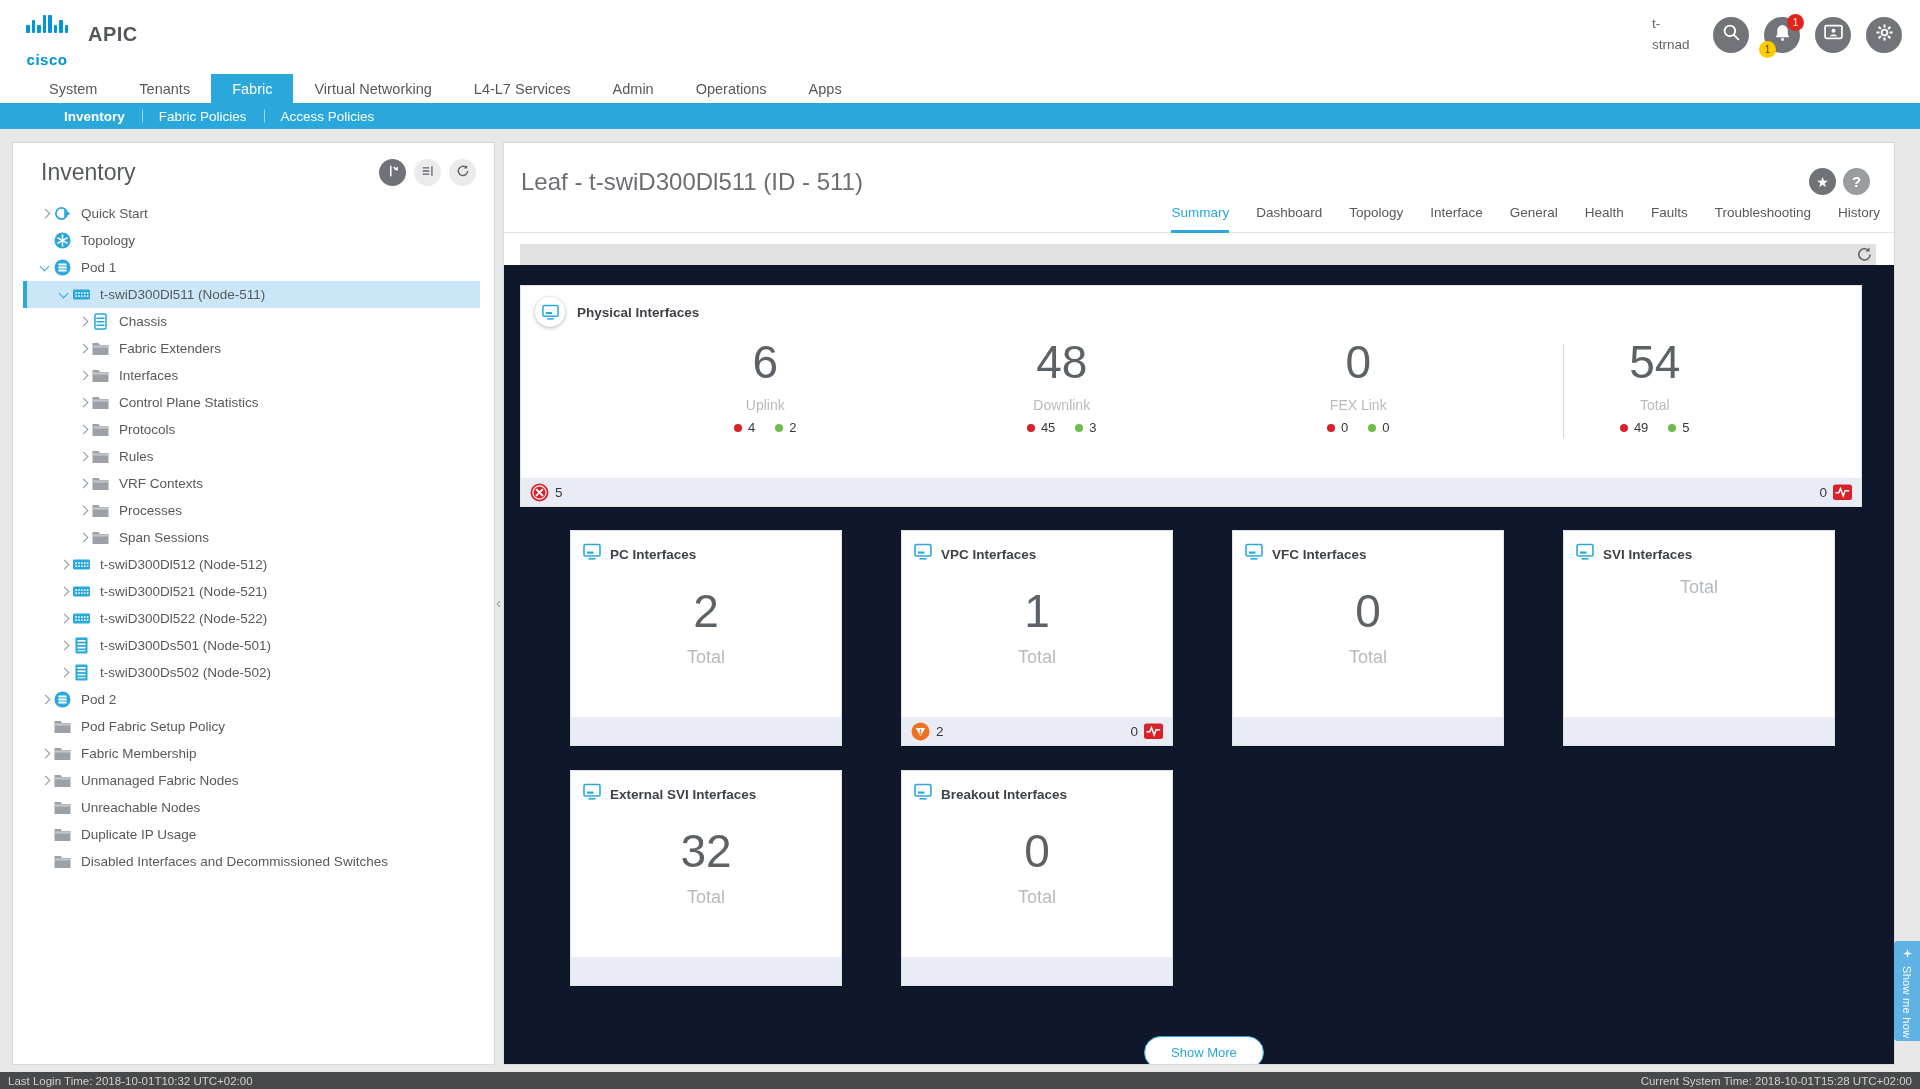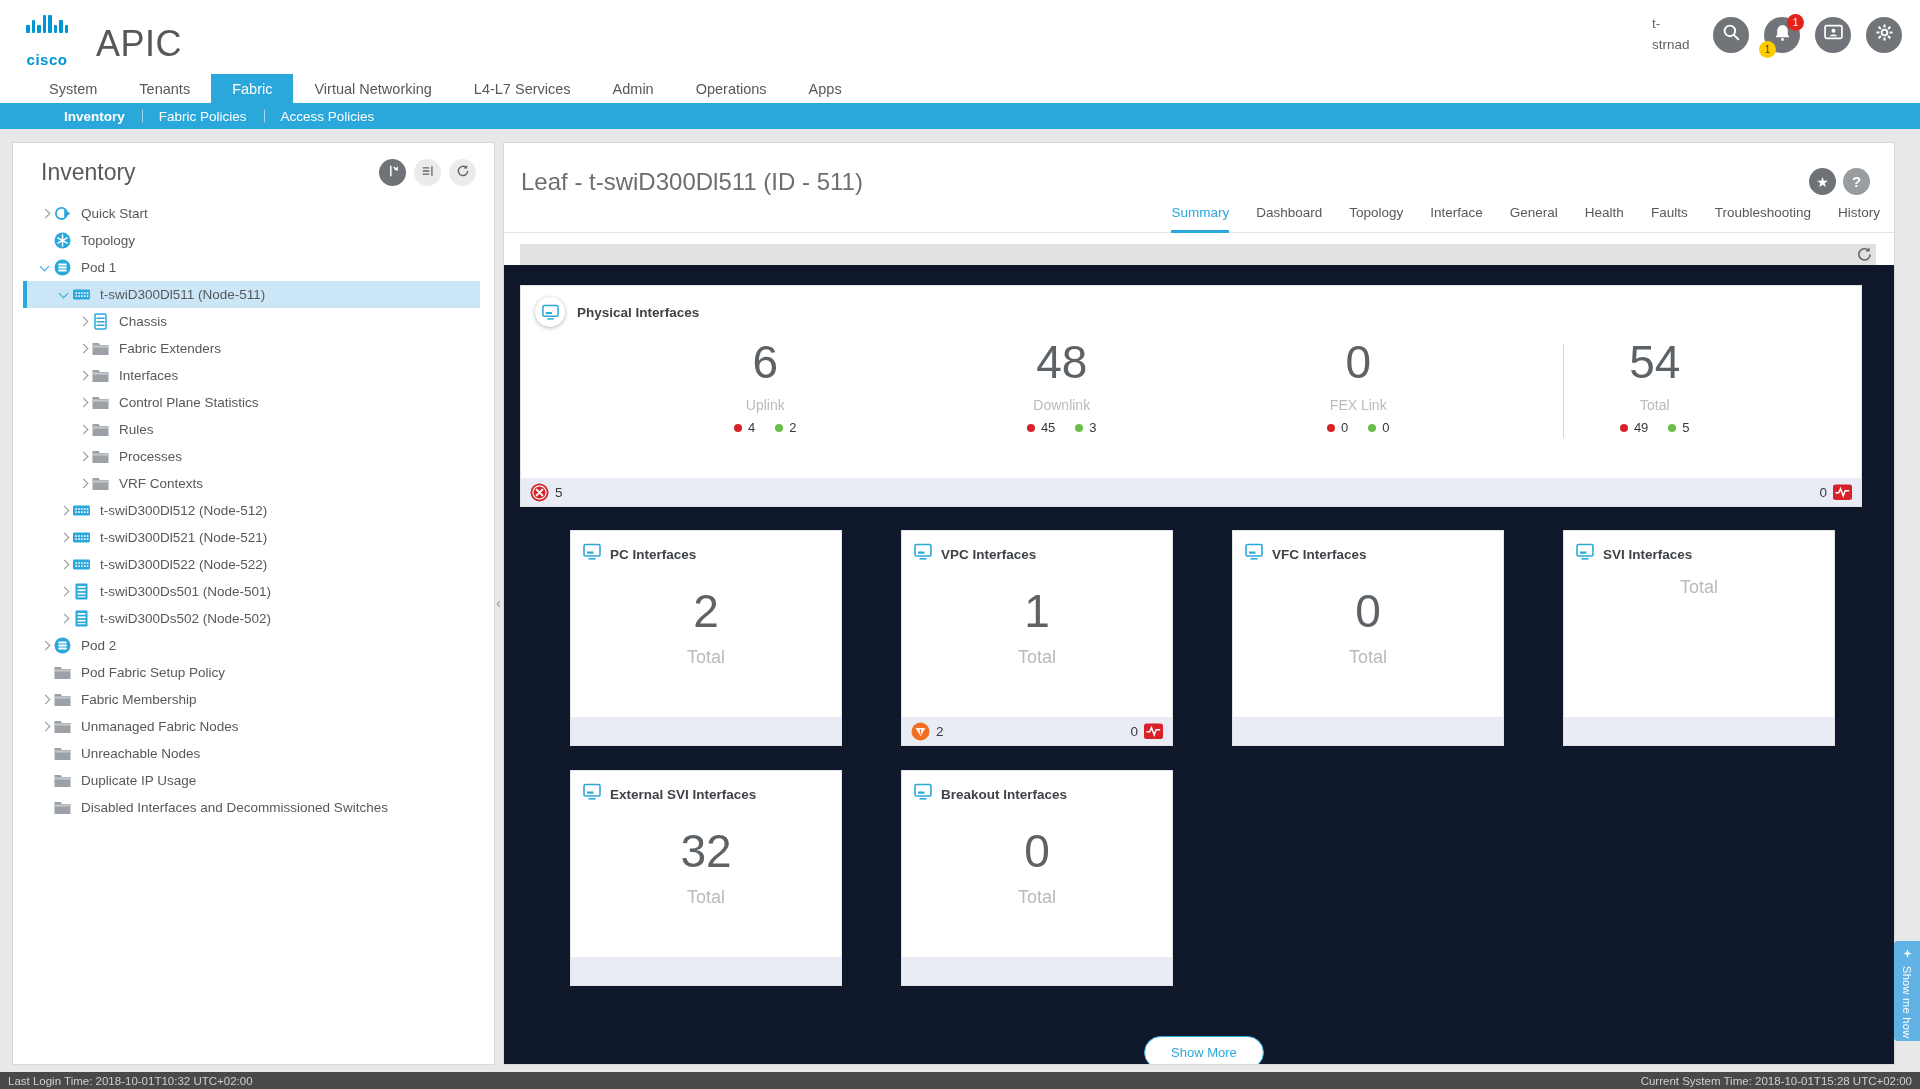--- a/index.html
+++ b/index.html
@@ -6,21 +6,21 @@
   html,body{width:1920px;height:1089px;}
   .screen{position:relative;width:1920px;height:1089px;background:#e8e8e8;overflow:hidden;}
 
   
   .topbar{position:absolute;left:0;top:0;width:1920px;height:103px;background:#fff;}
   .brand{position:absolute;left:26px;top:15px;display:flex;align-items:flex-start;}
   .cisco-logo{display:flex;flex-direction:column;align-items:center;}
   .cisco-bars{display:flex;align-items:flex-end;gap:2px;height:18px;}
   .cisco-bars i{display:block;width:3.5px;background:#0096d6;border-radius:1px;}
   .cisco-word{font-size:15px;font-weight:bold;color:#0096d6;letter-spacing:.5px;margin-top:18px;}
-  .app-title{font-size:36px;color:#55585b;letter-spacing:.5px;margin-left:28px;margin-top:8px;font-weight:400;}
+  .app-title{font-size:20px;color:#55585b;letter-spacing:.5px;margin-left:20px;margin-top:8px;font-weight:700;}
   .user-area{position:absolute;right:18px;top:14px;display:flex;align-items:center;gap:15px;}
   .username{font-size:13.5px;color:#5f6468;line-height:1.55;text-align:left;min-width:46px;}
   .round-btn{position:relative;width:36px;height:36px;border-radius:50%;background:#717579;display:flex;align-items:center;justify-content:center;cursor:pointer;}
   .round-btn svg{width:19px;height:19px;}
   .badge{position:absolute;width:17px;height:17px;border-radius:50%;font-size:10px;display:flex;align-items:center;justify-content:center;}
   .badge.red{background:#e2231a;color:#fff;top:-3px;right:-4px;}
   .badge.yellow{background:#ffcc00;color:#4c3d00;bottom:-5px;left:-5px;}
 
   
   .mainnav{position:absolute;left:0;bottom:0;height:29px;display:flex;align-items:stretch;padding-left:28px;}
@@ -305,41 +305,61 @@
           <span class="tree-label">Control Plane Statistics</span>
         </li>
         <li class="tree-row" style="padding-left: 52px;">
           <span class="chev right"></span>
           <span class="tree-icon">
             <svg viewBox="0 0 17 14">
               <path fill="#9ba1a6" d="M.5 1.5h6l1.6 2h8.4v10H.5z"></path>
               <path fill="#c2c7cb" d="M.5 3.9h16v2.2H.5z"></path>
             </svg>
           </span>
+          <span class="tree-label">Protocols</span>
+        </li>
+        <li class="tree-row" style="padding-left: 52px;">
+          <span class="chev right"></span>
+          <span class="tree-icon">
+            <svg viewBox="0 0 17 14">
+              <path fill="#9ba1a6" d="M.5 1.5h6l1.6 2h8.4v10H.5z"></path>
+              <path fill="#c2c7cb" d="M.5 3.9h16v2.2H.5z"></path>
+            </svg>
+          </span>
           <span class="tree-label">Rules</span>
         </li>
         <li class="tree-row" style="padding-left: 52px;">
           <span class="chev right"></span>
           <span class="tree-icon">
             <svg viewBox="0 0 17 14">
               <path fill="#9ba1a6" d="M.5 1.5h6l1.6 2h8.4v10H.5z"></path>
               <path fill="#c2c7cb" d="M.5 3.9h16v2.2H.5z"></path>
             </svg>
           </span>
+          <span class="tree-label">VRF Contexts</span>
+        </li>
+        <li class="tree-row" style="padding-left: 52px;">
+          <span class="chev right"></span>
+          <span class="tree-icon">
+            <svg viewBox="0 0 17 14">
+              <path fill="#9ba1a6" d="M.5 1.5h6l1.6 2h8.4v10H.5z"></path>
+              <path fill="#c2c7cb" d="M.5 3.9h16v2.2H.5z"></path>
+            </svg>
+          </span>
           <span class="tree-label">Processes</span>
         </li>
         <li class="tree-row" style="padding-left: 52px;">
           <span class="chev right"></span>
           <span class="tree-icon">
             <svg viewBox="0 0 17 14">
               <path fill="#9ba1a6" d="M.5 1.5h6l1.6 2h8.4v10H.5z"></path>
               <path fill="#c2c7cb" d="M.5 3.9h16v2.2H.5z"></path>
             </svg>
           </span>
-          <span class="tree-label">VRF Contexts</span>
+          <span class="tree-label">Span Sessions</span>
         </li>
         <li class="tree-row" style="padding-left: 33px;">
           <span class="chev right"></span>
           <span class="tree-icon">
             <svg viewBox="0 0 19 13">
               <rect x="0" y="1" width="19" height="11" rx="1.5" fill="#2aa8dc"></rect>
               <g fill="#fff">
                 <rect x="2.6" y="4" width="1.8" height="1.8"></rect>
                 <rect x="5.8" y="4" width="1.8" height="1.8"></rect>
                 <rect x="9" y="4" width="1.8" height="1.8"></rect>

